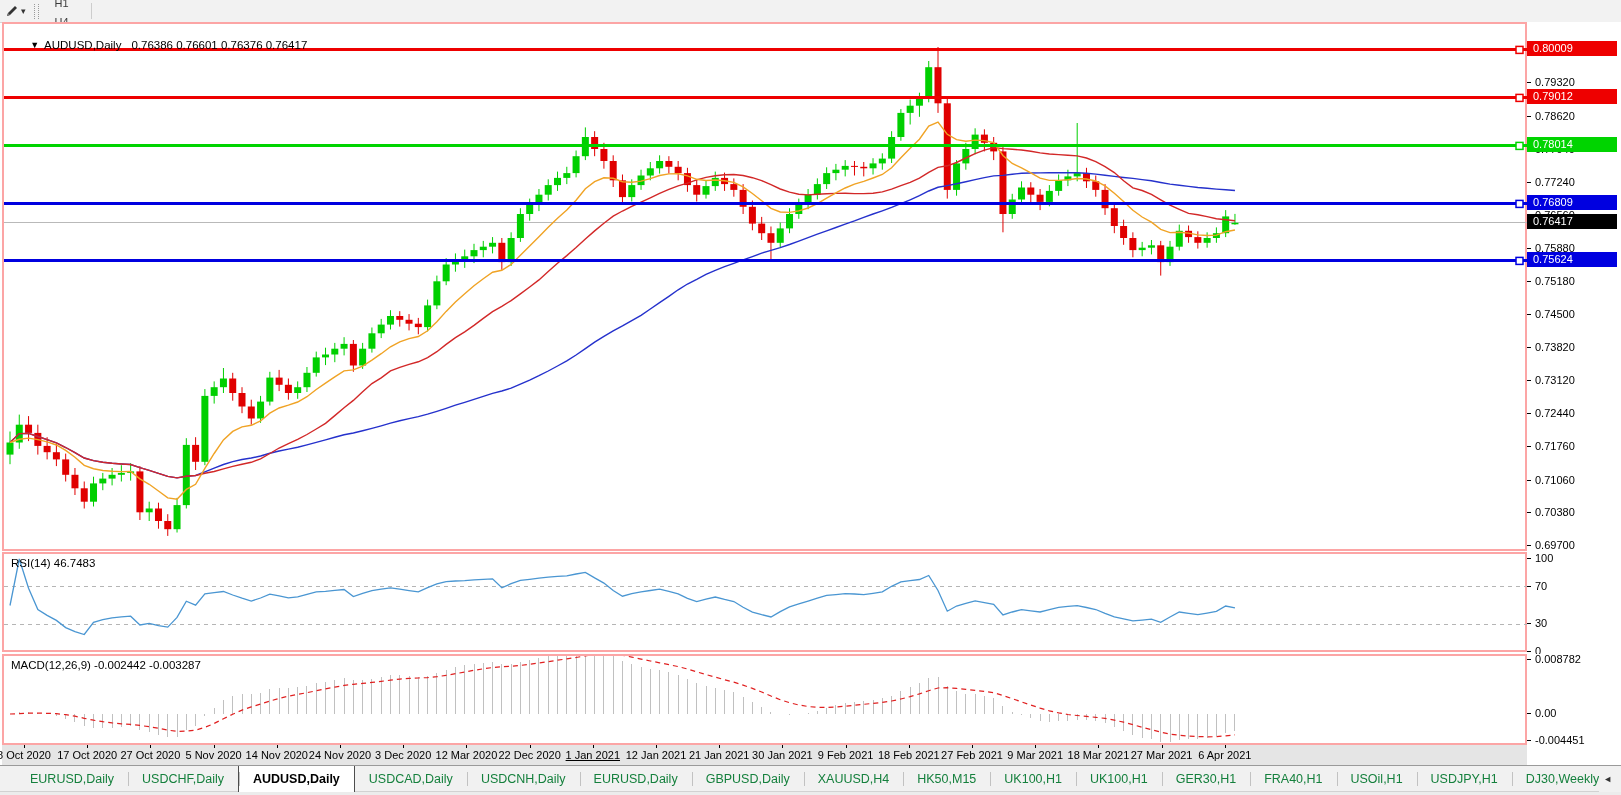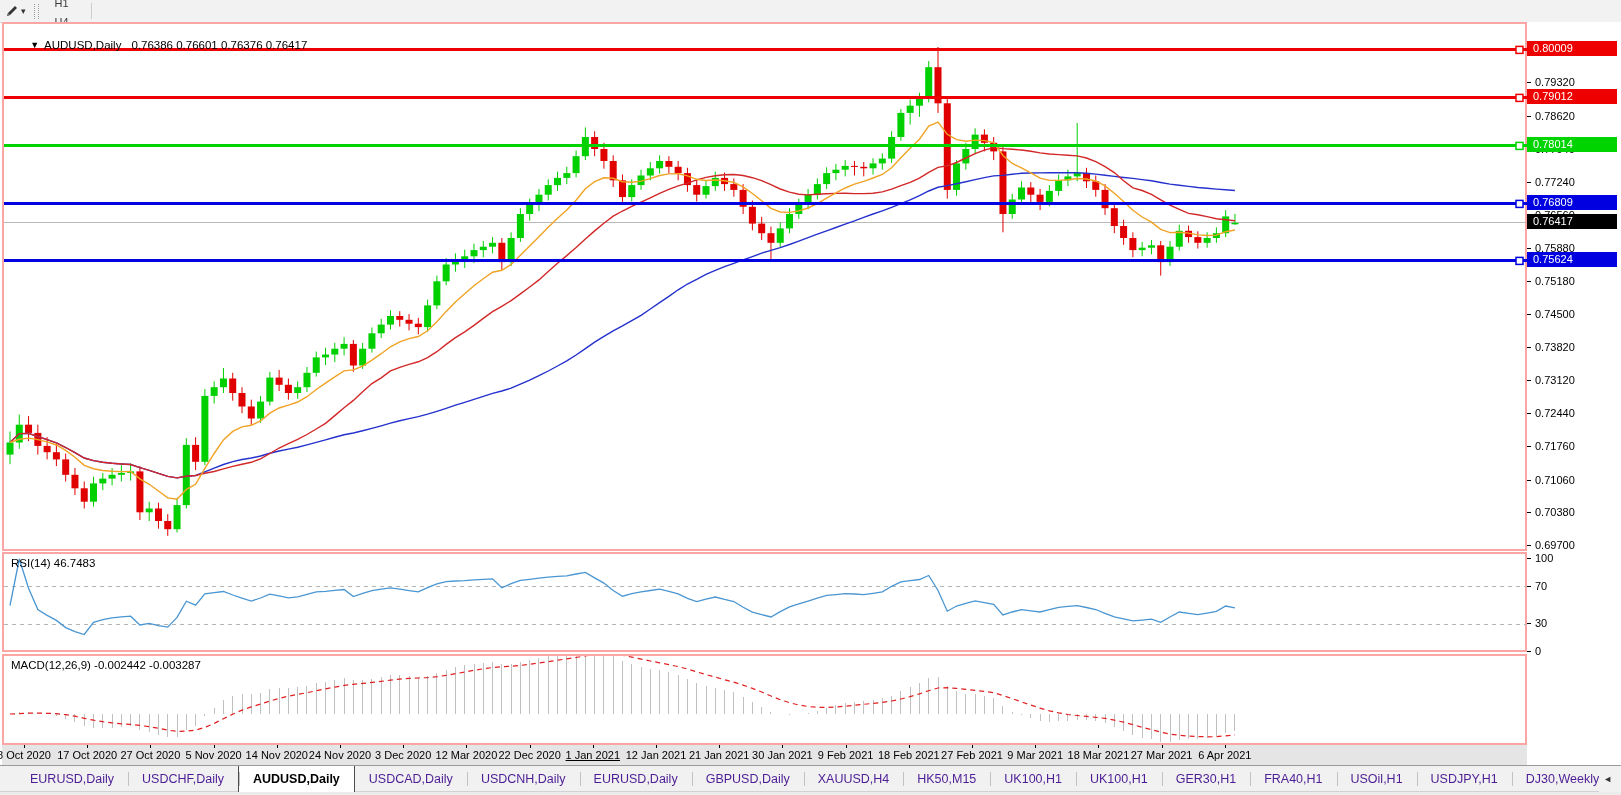--- a/index.html
+++ b/index.html
@@ -25,21 +25,21 @@
   .pane-label{position:absolute;left:7px;top:3px;font-size:11.5px;color:#000;white-space:pre;}
   .title-marker{font-size:9px;margin-right:5px;position:relative;top:-1px;}
   .title-ohlc{margin-left:10px;}
   
   .date-axis{position:absolute;left:2px;top:745px;width:1525px;height:20px;background:#e5e5e5;}
   .date-label{position:absolute;top:4px;transform:translateX(-50%);font-size:11px;color:#000;white-space:nowrap;}
   .date-tick{position:absolute;top:0;width:1px;height:3px;background:#000;}
   
   .tabbar{position:absolute;left:0;top:765px;width:1621px;height:26px;background:#f1f1f1;
           border-top:1px solid #9a9a9a;display:flex;align-items:stretch;overflow:hidden;}
-  .tab{display:flex;align-items:center;padding:0 14px;font-size:12.5px;color:#4c1d95;
+  .tab{display:flex;align-items:center;padding:0 14px;font-size:12.5px;color:#15803d;
        white-space:nowrap;position:relative;cursor:default;}
   .tab + .tab::before{content:"";position:absolute;left:0;top:6px;bottom:6px;width:1px;background:#c2c2c2;}
   .tab.active{background:#fff;color:#000;font-weight:700;border:1px solid #4d4d4d;border-bottom:none;
               margin-top:-1px;z-index:2;}
   .tab.active + .tab::before{display:none;}
   .tab-scroll{position:absolute;right:4px;top:0;height:26px;display:flex;align-items:center;gap:8px;
               padding:0 4px;background:#f1f1f1;z-index:3;}
   .tab-scroll span{font-size:9px;color:#333;}
   .status-strip{position:absolute;left:0;top:791px;width:1621px;height:4px;background:#ececec;border-top:1px solid #d2d2d2;}
   svg{display:block;}
@@ -530,20 +530,25 @@
         <line x1="1175.28" y1="58" x2="1175.28" y2="84.3" stroke="#c0c0c0" stroke-width="1" shape-rendering="crispEdges"></line>
         <line x1="1184.56" y1="58" x2="1184.56" y2="83.3" stroke="#c0c0c0" stroke-width="1" shape-rendering="crispEdges"></line>
         <line x1="1193.84" y1="58" x2="1193.84" y2="82.8" stroke="#c0c0c0" stroke-width="1" shape-rendering="crispEdges"></line>
         <line x1="1203.12" y1="58" x2="1203.12" y2="81.6" stroke="#c0c0c0" stroke-width="1" shape-rendering="crispEdges"></line>
         <line x1="1212.4" y1="58" x2="1212.4" y2="79.9" stroke="#c0c0c0" stroke-width="1" shape-rendering="crispEdges"></line>
         <line x1="1221.68" y1="58" x2="1221.68" y2="76.6" stroke="#c0c0c0" stroke-width="1" shape-rendering="crispEdges"></line>
         <line x1="1230.96" y1="58" x2="1230.96" y2="74.5" stroke="#c0c0c0" stroke-width="1" shape-rendering="crispEdges"></line>
         <path d="M6 58L15.28 57.6L24.56 57.2L33.84 57.1L43.12 57.3L52.4 57.7L61.68 58.7L70.96 60.2L80.24 62.3L89.52 64.2L98.8 65.7L108.08 66.9L117.36 67.8L126.64 68.3L135.92 69.4L145.2 70.7L154.48 72.3L163.76 74.1L173.04 75.4L182.32 75.1L191.6 74.1L200.88 71.4L210.16 67.4L219.44 62.8L228.72 58.2L238 54.1L247.28 50.9L256.56 48L265.84 45.1L275.12 42.4L284.4 40.2L293.68 38.4L302.96 36.7L312.24 34.8L321.52 32.9L330.8 31.1L340.08 29.4L349.36 28.3L358.64 27.4L367.92 26.4L377.2 25.3L386.48 24.2L395.76 23.1L405.04 22.4L414.32 22L423.6 21.6L432.88 20.7L442.16 19.3L451.44 17.7L460.72 16L470 14.3L479.28 12.8L488.56 11.5L497.84 10.8L507.12 10.3L516.4 9.4L525.68 8.3L534.96 7L544.24 5.7L553.52 4.2L562.8 2.9L572.08 1.5L581.36 -0.2L590.64 -1.6L599.92 -2.3L609.2 -2.1L618.48 -0.7L627.76 1.1L637.04 3.1L646.32 5L655.6 6.8L664.88 8.6L674.16 10.6L683.44 13L692.72 15.8L702 18.5L711.28 21.1L720.56 23.7L729.84 26.2L739.12 29.1L748.4 32.4L757.68 36L766.96 40L776.24 43.7L785.52 46.7L794.8 49L804.08 50.5L813.36 51.4L822.64 51.4L831.92 51L841.2 50.2L850.48 49.3L859.76 48.3L869.04 47.4L878.32 46.4L887.6 45L896.88 43L906.16 40.6L915.44 37.9L924.72 34.7L934 32L943.28 31.7L952.56 32.4L961.84 33.4L971.12 34.3L980.4 35.4L989.68 36.7L998.96 39.5L1008.24 42.7L1017.52 45.9L1026.8 49L1036.08 52.1L1045.36 54.8L1054.64 56.9L1063.92 58.5L1073.2 59.5L1082.48 60.4L1091.76 61.3L1101.04 62.4L1110.32 64.1L1119.6 66.2L1128.88 68.7L1138.16 71.3L1147.44 73.6L1156.72 76.1L1166 78.1L1175.28 79.3L1184.56 80.1L1193.84 80.6L1203.12 80.8L1212.4 80.7L1221.68 79.8L1230.96 78.8" fill="none" stroke="#e02020" stroke-width="1.2" stroke-dasharray="5 4"></path>
       </svg>
   </div>
+  <div class="axis" id="macd-axis" style="top:654px;height:91px;">
+      <div class="tick" style="top: -1px;">0.008782</div>
+      <div class="tick" style="top: 53px;">0.00</div>
+      <div class="tick" style="top: 80.4px;">-0.004451</div>
+    </div>
 
   <div class="date-axis" id="date-axis">
       <div class="date-tick" style="left: 22px;"></div>
       <div class="date-label" style="left: 22px;">8 Oct 2020</div>
       <div class="date-tick" style="left: 85.2px;"></div>
       <div class="date-label" style="left: 85.2px;">17 Oct 2020</div>
       <div class="date-tick" style="left: 148.4px;"></div>
       <div class="date-label" style="left: 148.4px;">27 Oct 2020</div>
       <div class="date-tick" style="left: 211.6px;"></div>
       <div class="date-label" style="left: 211.6px;">5 Nov 2020</div>

